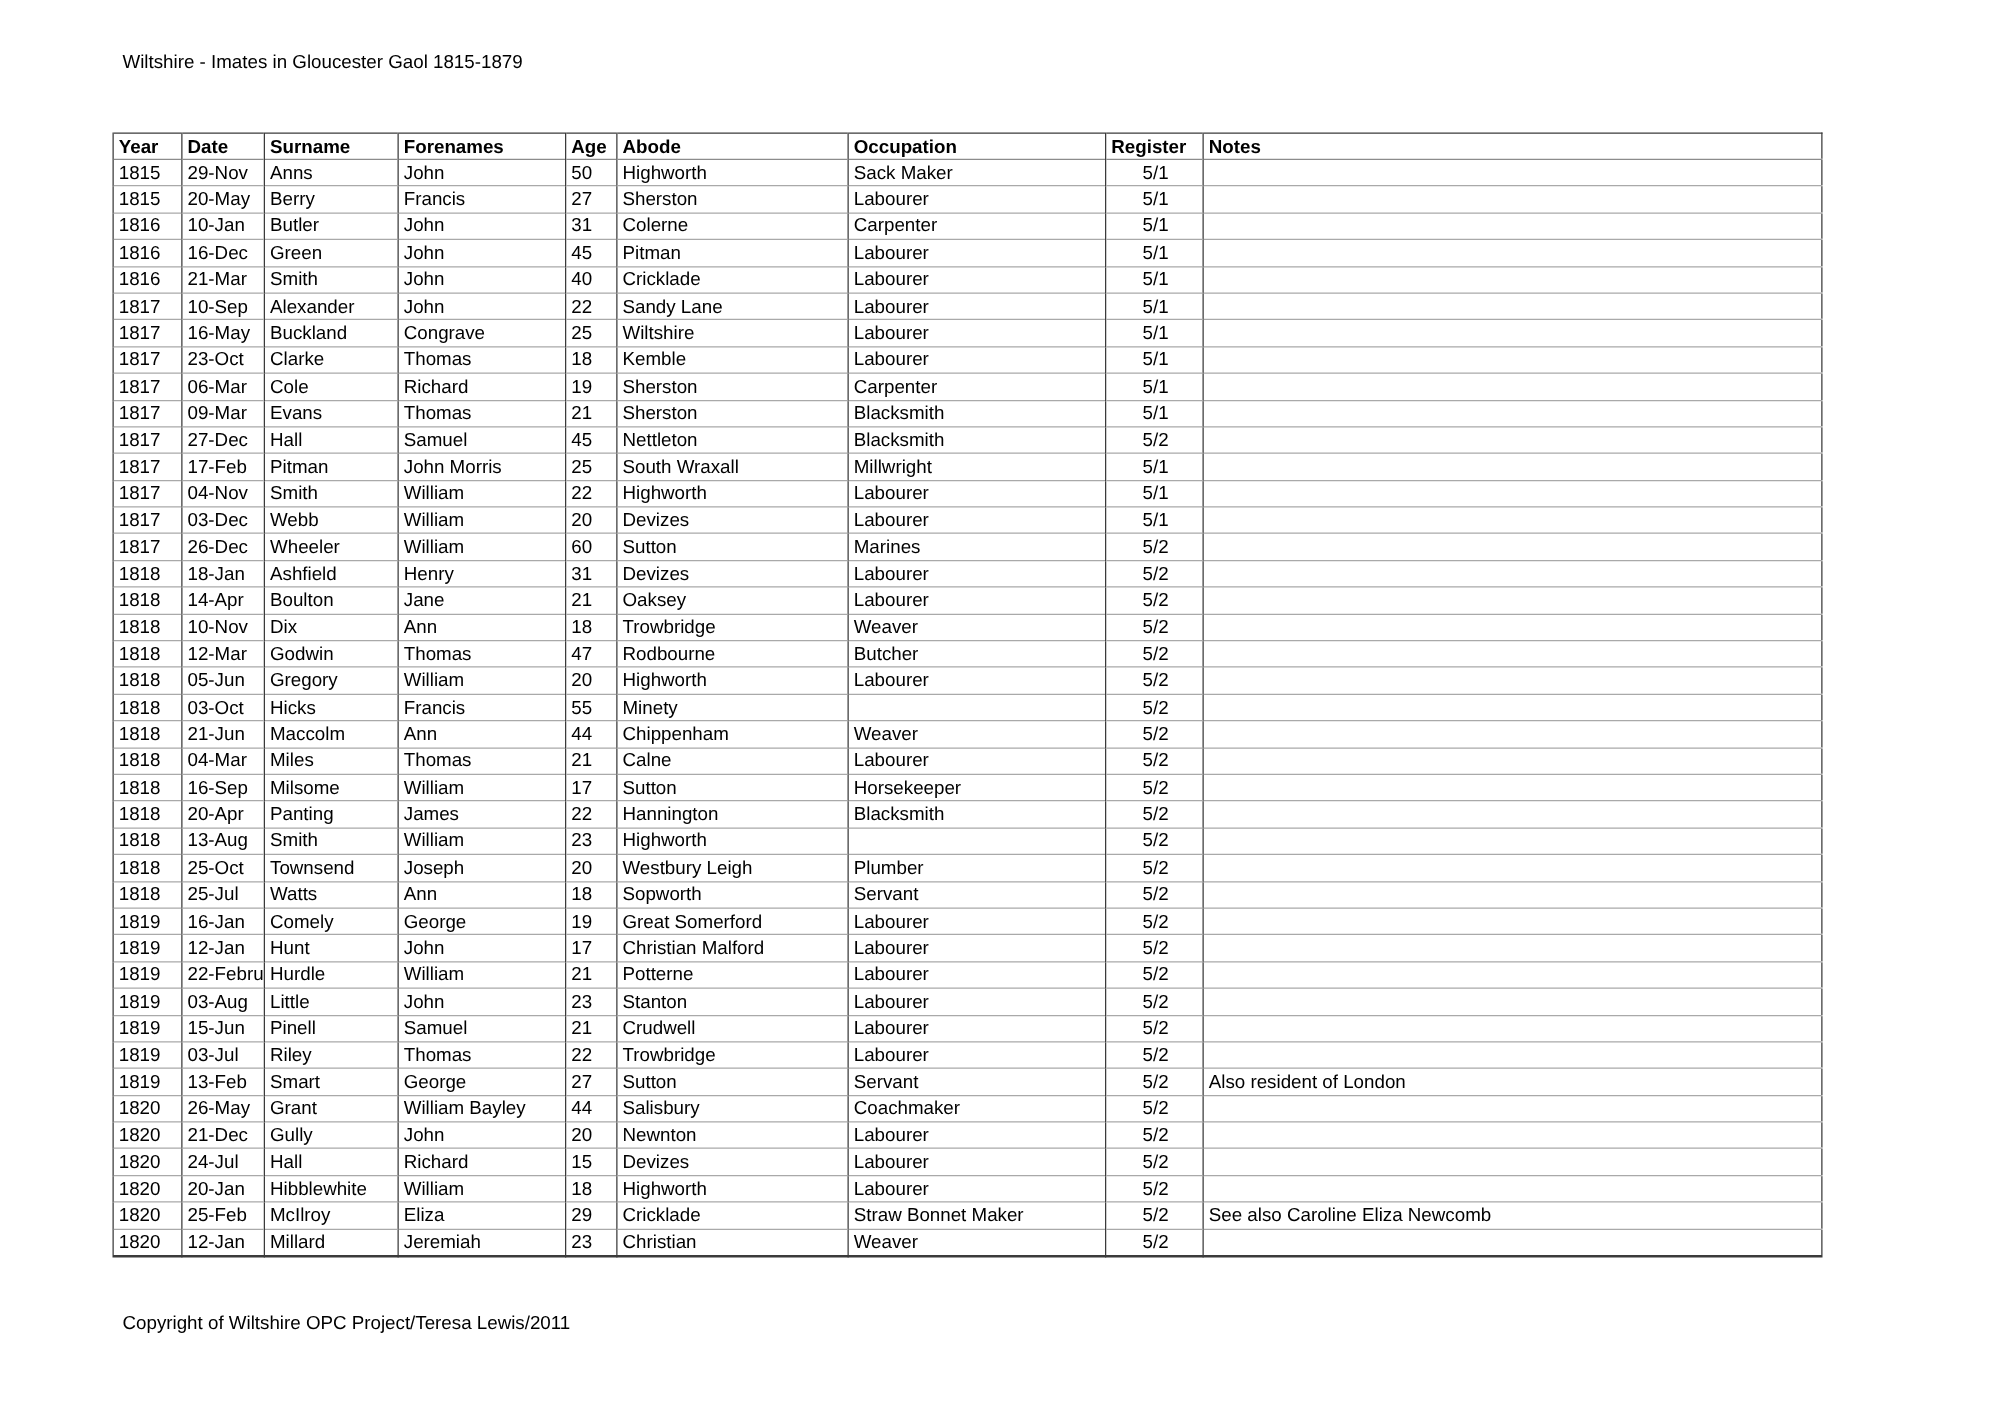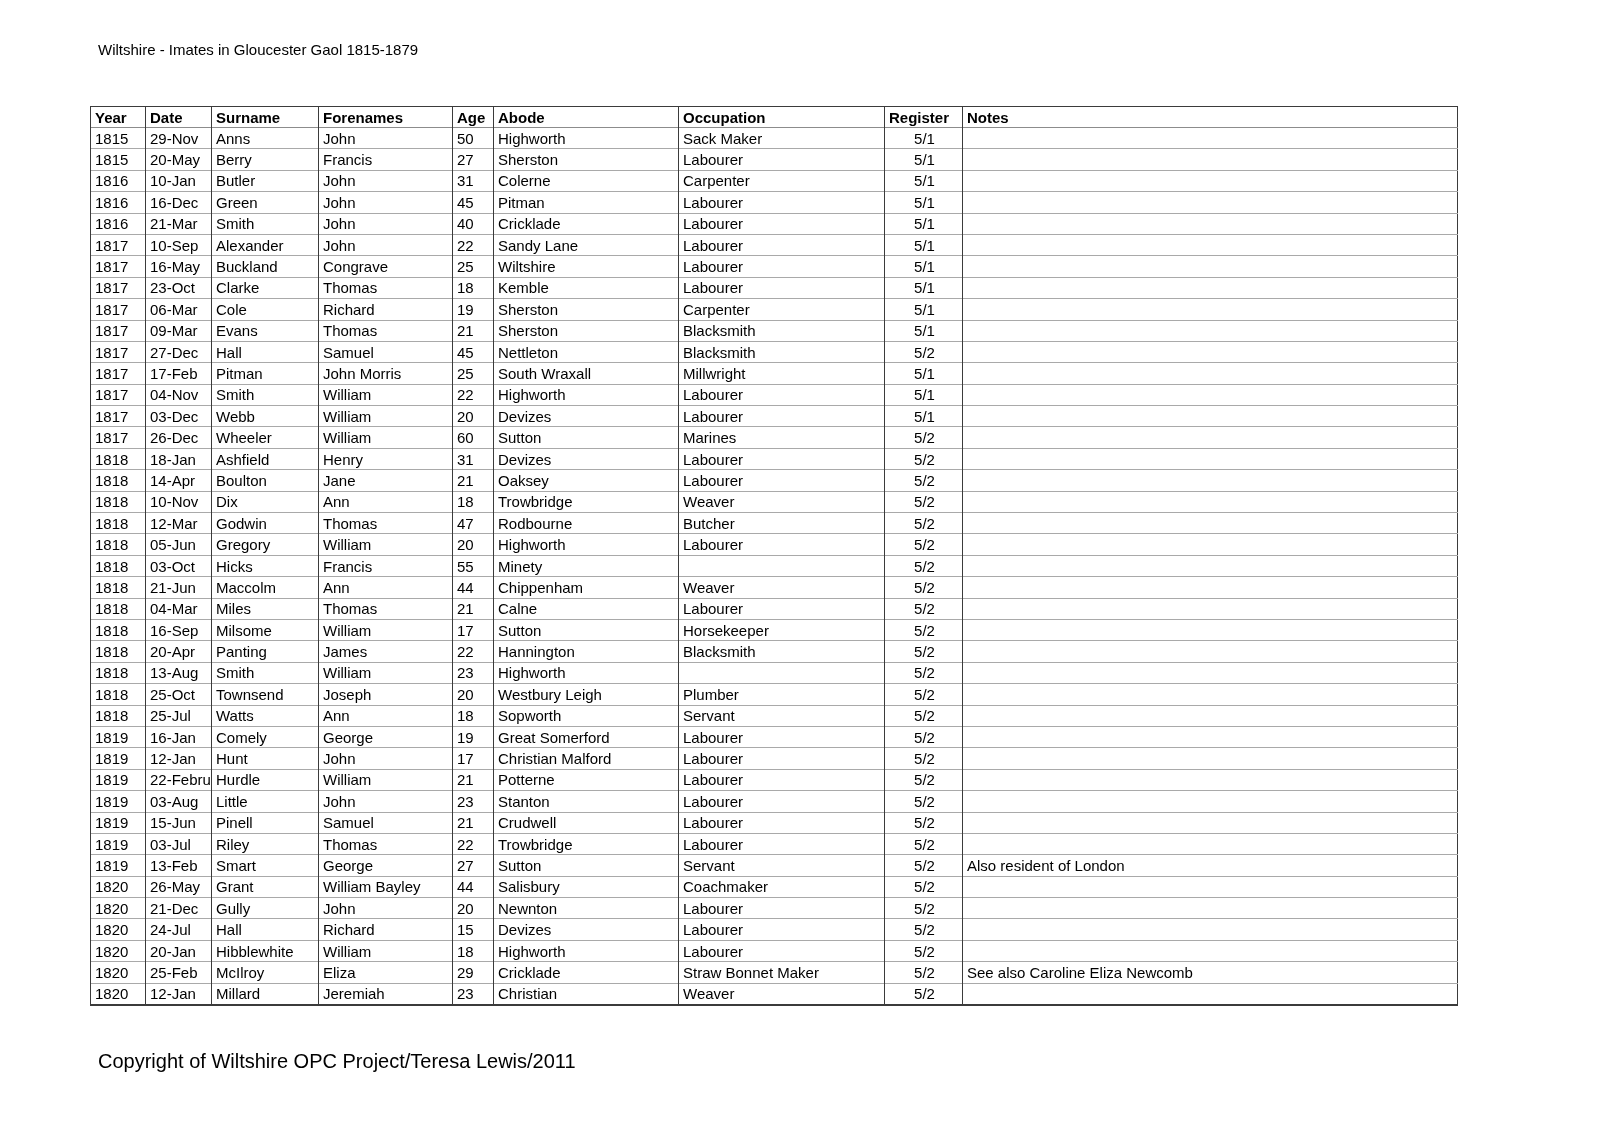--- a/index.html
+++ b/index.html
@@ -39,21 +39,21 @@
   #records-table th {
     font-weight: bold;
     border-top: none;
   }
   #records-table tbody tr:first-child td { border-top: 1px solid #8c8c8c; }
   
   #records-table td:nth-child(8) { text-align: center; padding-left: 4px; }
 
   #doc-footer {
     position: absolute; left: 98px; top: 1050px;
-    font-size: 20px; color: #000;
+    font-size: 15px; color: #000;
     white-space: nowrap;
   }
 </style>
 </head>
 <body>
 
 <div id="page">
 
   <div id="doc-title">Wiltshire - Imates in Gloucester Gaol 1815-1879</div>
 

